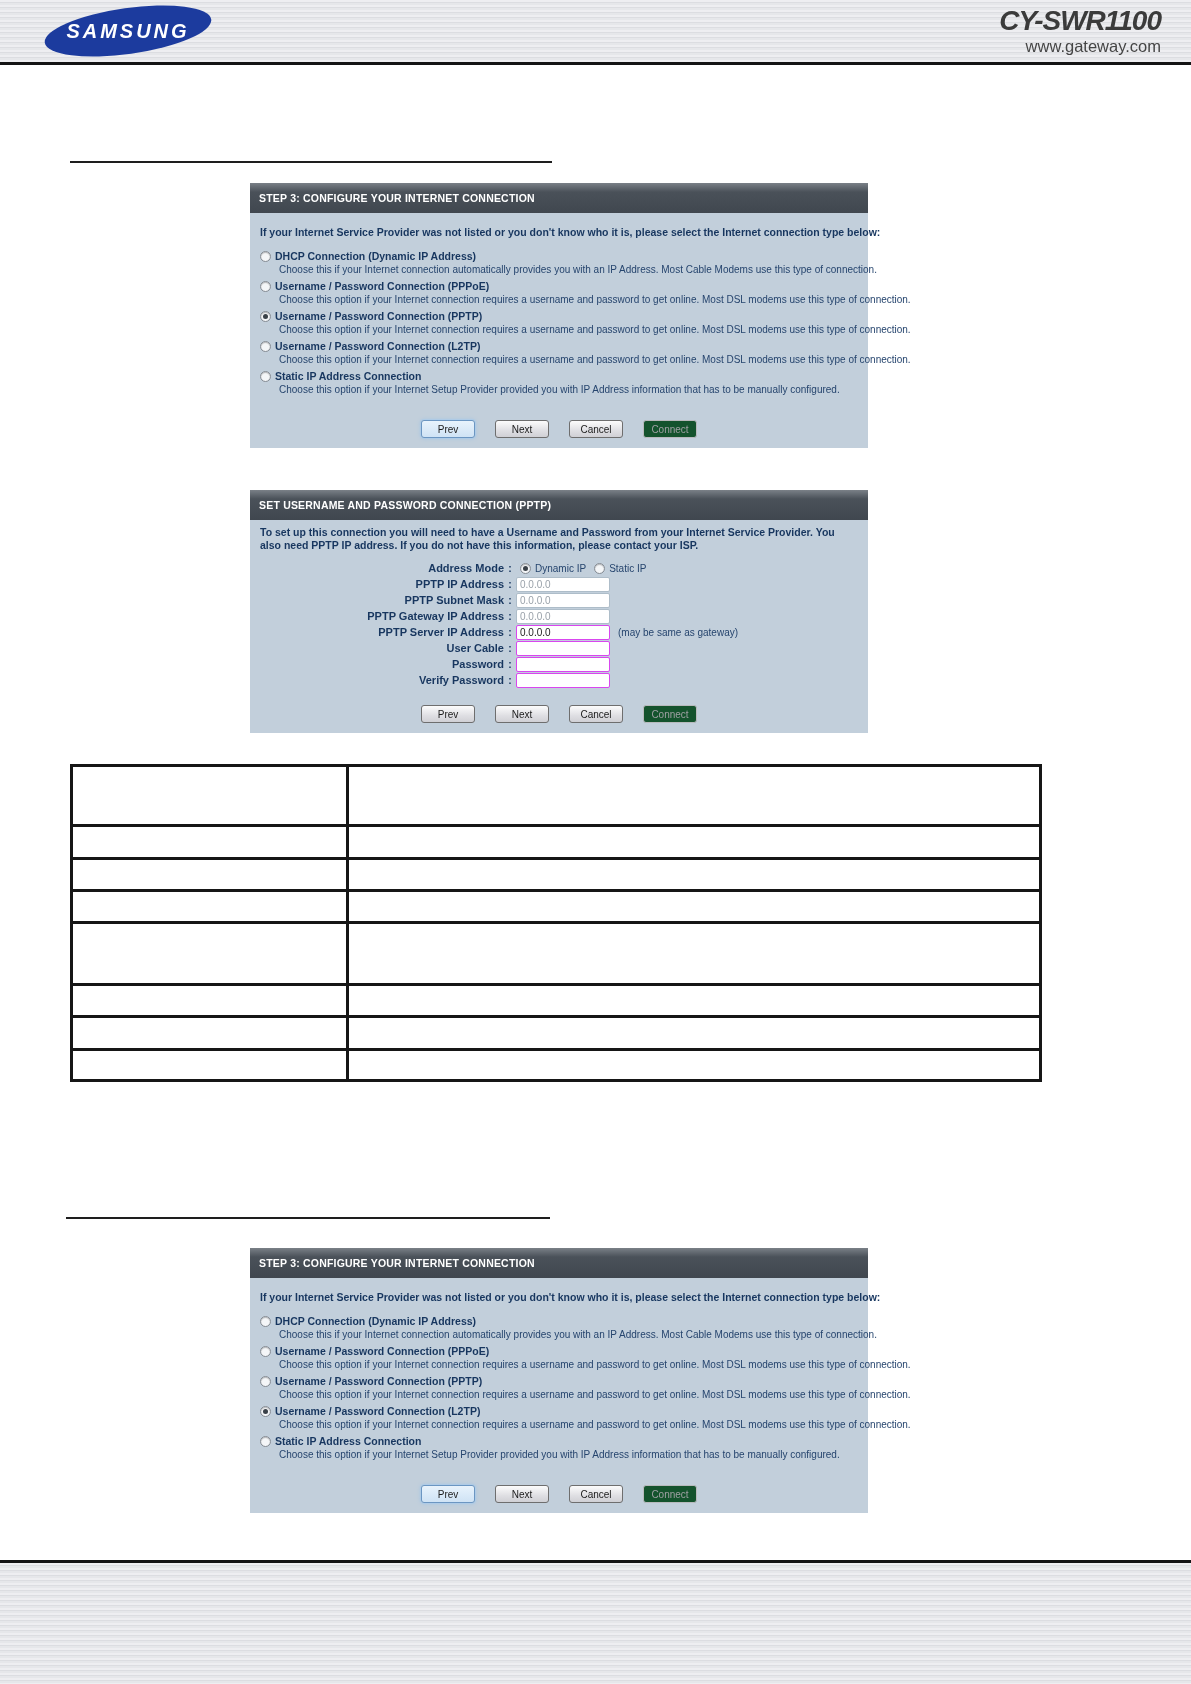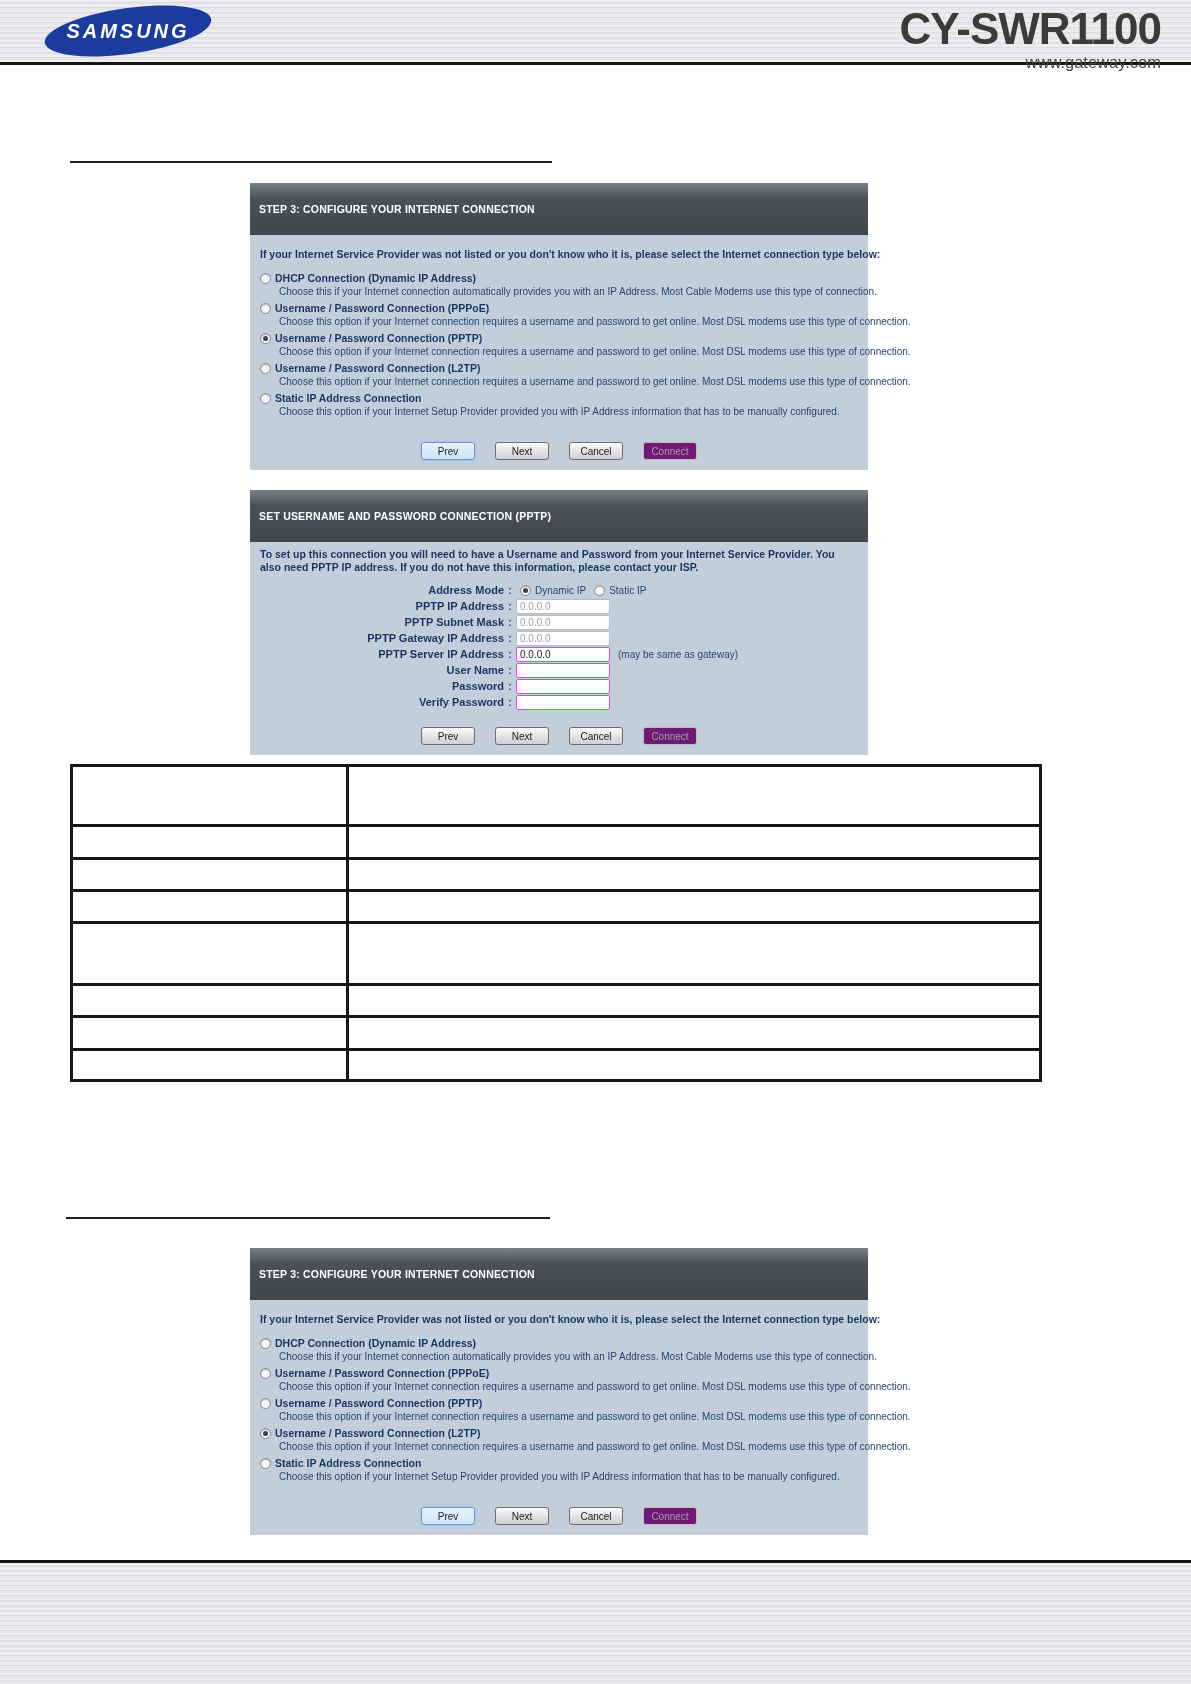--- a/index.html
+++ b/index.html
@@ -12,34 +12,34 @@
   .footer{position:absolute;left:0;top:1560px;width:100%;height:121px;border-top:3px solid #141414;}
 
   
   .logo{position:absolute;left:44px;top:6px;width:170px;height:50px;}
   .logo-oval{position:absolute;left:0;top:2px;width:168px;height:46px;border-radius:50%;
              background:#1c3b9e;transform:rotate(-8deg);}
   .logo-text{position:absolute;left:0;top:0;width:168px;height:50px;display:flex;align-items:center;justify-content:center;
              color:#ffffff;font-weight:bold;font-style:italic;font-size:20px;letter-spacing:3px;}
 
   .brand{position:absolute;right:30px;top:7px;text-align:right;line-height:1;}
-  .model{font-size:44px;font-weight:bold;color:#3b3b3b;letter-spacing:-1px;}
+  .model{font-size:28px;font-weight:bold;color:#3b3b3b;letter-spacing:-1px;font-style:italic;}
   .site{font-size:16.5px;color:#454545;margin-top:3px;}
 
   
   .rule{position:absolute;height:2px;background:#1e1e1e;}
   #rule1{left:70px;top:161px;width:482px;}
   #rule2{left:66px;top:1217px;width:484px;}
 
   
   .dlg{position:absolute;left:250px;width:618px;}
   #dlg1{top:183px;} #dlg2{top:490px;} #dlg3{top:1248px;}
   .dlg-title{height:22px;background:linear-gradient(#7a8087,#4a5159 30%,#40474f);
              color:#ffffff;font-size:10.5px;font-weight:bold;display:flex;align-items:center;
-             padding:15px 9px;letter-spacing:.2px;text-align:right;}
+             padding:4px 9px;letter-spacing:.2px;text-align:right;}
   .dlg-body{background:#c2cfdb;display:flex;flex-direction:column;padding:0 10px;box-sizing:border-box;}
   #dlg1 .dlg-body,#dlg3 .dlg-body{height:235px;}
   #dlg2 .dlg-body{height:213px;}
   .dlg-intro{color:#17365f;font-weight:bold;font-size:10.5px;margin-top:13px;white-space:nowrap;}
   #dlg2 .dlg-intro{margin-top:6px;white-space:normal;line-height:13px;padding-right:2px;}
 
   .opts{margin-top:11px;}
   .opt{margin-bottom:2px;}
   .opt-head{display:flex;align-items:center;height:14px;gap:4px;}
   .radio{width:9px;height:9px;border-radius:50%;background:#f4f6f8;border:1px solid #848b93;
@@ -47,21 +47,21 @@
   .radio.on::after{content:"";position:absolute;left:2px;top:2px;width:5px;height:5px;border-radius:50%;background:#3a4148;}
   .opt-label{font-size:10.5px;font-weight:bold;color:#17365f;white-space:nowrap;}
   .opt-desc{font-size:10px;color:#26456e;margin-left:19px;height:14px;line-height:14px;white-space:nowrap;}
 
   .btnrow{margin-top:auto;margin-bottom:10px;display:flex;justify-content:center;gap:20px;}
   .btn{min-width:40px;padding:0 6px;height:16px;display:inline-flex;align-items:center;justify-content:center;
        font-size:10px;color:#1b1b1b;background:linear-gradient(#fcfcfc,#dfdfe3 60%,#d0d0d5);
        border:1px solid #6e6e6e;border-radius:3px;}
   .btn.primary{background:linear-gradient(#e8f3fc,#cfe3f5);border-color:#6b96c2;
                box-shadow:0 0 0 1px #aecbe6,0 0 4px #9cc2e5;}
-  .btn.disabled{background:#701a75;border-color:#b9babd;color:#9fa0a3;box-shadow:none;text-align:right;}
+  .btn.disabled{background:#14532d;border-color:#b9babd;color:#9fa0a3;box-shadow:none;text-align:right;}
 
   
   .form{margin-top:8px;}
   .frow{display:flex;align-items:center;height:16px;}
   .flabel{width:244px;text-align:right;font-size:11px;font-weight:bold;color:#17365f;white-space:nowrap;}
   .fsep{width:12px;text-align:center;font-size:10.5px;font-weight:bold;color:#17365f;}
   .rgroup{display:flex;align-items:center;gap:4px;font-size:10px;color:#26456e;}
   .rgroup .radio{margin-left:4px;}
   .finput{width:86px;height:13px;border:1px solid #d946ef;background:#ffffff;font-size:10px;
           font-family:"Liberation Sans",sans-serif;color:#1b1b1b;padding:0 3px;border-radius:2px;}
@@ -184,21 +184,21 @@
             <input class="finput muted" value="0.0.0.0" style="">
             <span class="fnote"></span>
           </div>
             <div class="frow">
             <span class="flabel">PPTP Server IP Address</span>
             <span class="fsep">:</span>
             <input class="finput" value="0.0.0.0" style="">
             <span class="fnote">(may be same as gateway)</span>
           </div>
             <div class="frow">
-            <span class="flabel">User Name</span>
+            <span class="flabel">User Cable</span>
             <span class="fsep">:</span>
             <input class="finput" value="" style="">
             <span class="fnote"></span>
           </div>
             <div class="frow">
             <span class="flabel">Password</span>
             <span class="fsep">:</span>
             <input class="finput" value="" style="">
             <span class="fnote"></span>
           </div>

